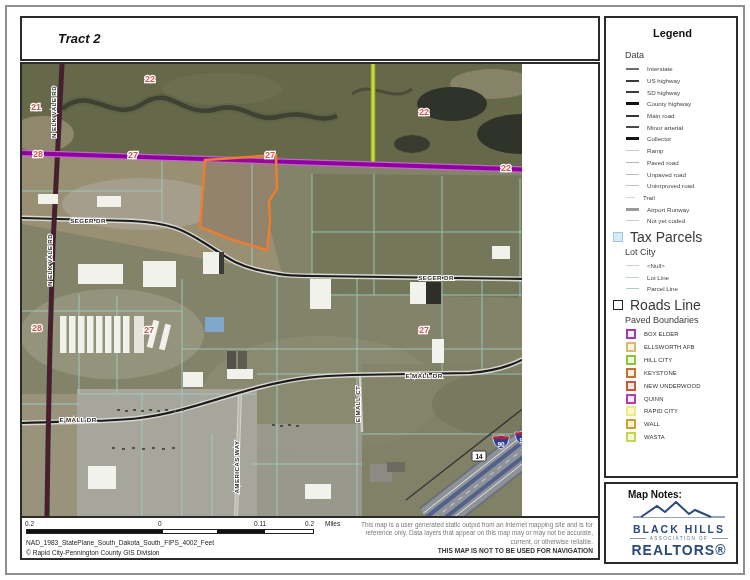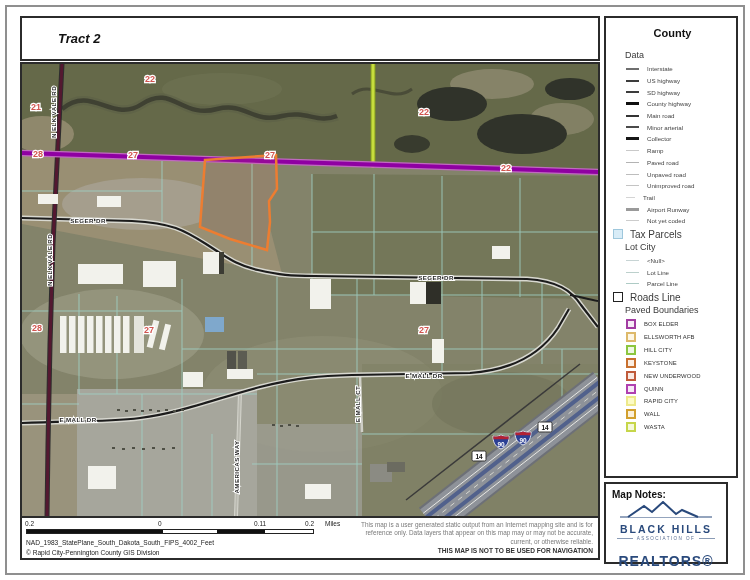--- a/index.html
+++ b/index.html
@@ -9,21 +9,21 @@
   
   .header-box { position:absolute; left:20px; top:16px; width:580px; height:45px; border:2px solid #2b2b2b; background:#fff; display:flex; align-items:center; }
   .logo { margin-left:20px; font-style:italic; font-weight:bold; font-size:27px; line-height:1; white-space:nowrap; }
   .logo-eq { color:#c23b2e; font-size:22px; vertical-align:2px; }
   .logo-rapid { color:#c23b2e; border-bottom:2px solid #c23b2e; }
   .logo-map { color:#3535a8; border-bottom:2px solid #3535a8; }
   .tract-title { margin-left:36px; font-size:13px; font-weight:bold; color:#111;font-style:italic; }
 
   
   .map-outer { position:absolute; left:20px; top:62px; width:580px; height:498px; border:2px solid #2b2b2b; background:#fff; }
-  .map-view { position:absolute; left:0; top:0; width:576px; height:452px; overflow:hidden; background:#83836a; }
+  .map-view { position:absolute; left:0; top:0; width:500px; height:452px; overflow:hidden; background:#83836a; }
   svg text { user-select:none; }
   .sec-label { font: bold 9px "Liberation Sans", sans-serif; fill:#d1544f; stroke:#ffffff; stroke-width:2.6px; paint-order:stroke; }
   .street-label { font: bold 6.2px "Liberation Sans", sans-serif; fill:#2a2a2a; stroke:#ffffff; stroke-width:2px; paint-order:stroke; letter-spacing:.4px; }
   .shield-num { font: bold 6.5px "Liberation Sans", sans-serif; fill:#ffffff; }
   .badge-num { font: bold 6.5px "Liberation Sans", sans-serif; fill:#111111; }
 
   .scale-box { position:absolute; left:470px; top:414px; width:106px; height:24px; background:#fff; border:2px solid #5a5a5a; display:flex; align-items:center; }
   .scale-text { font-size:10px; color:#111; margin-left:16px; flex:1; }
   .north { margin-right:5px; width:18px; height:18px; }
 
@@ -58,34 +58,34 @@
   .sw-unimproved{ border-top:1px solid #c4c4c4; }
   .sw-trail     { border-top:1px solid #d4d4d4; width:9px; }
   .sw-runway    { border-top:3px solid #9a9a9a; }
   .sw-notcoded  { border-top:1px solid #cccccc; }
   .sw-null      { border-top:1px solid #c7d4d4; }
   .sw-lotline   { border-top:1px solid #bcd0cc; }
   .sw-parcelline{ border-top:1px solid #aecbc5; }
   .cat-row { display:flex; align-items:center; margin:2px 0; }
   .cat-square { width:10px; height:10px; border:1px solid #9ec7dc; margin-right:7px; flex:none; }
   .county-square { width:10px; height:10px; border:1.5px solid #222; background:#fff; margin-right:7px; flex:none; }
-  .cat-row .hdr { font-size:10px; color:#3a3a3a; }
+  .cat-row .hdr { font-size:14px; color:#3a3a3a; }
   .city-row { display:flex; align-items:center; height:12.9px; padding-left:13px; }
   .city-square { width:10px; height:10px; border:2.5px solid #888; margin-right:8px; flex:none; }
   .city-row span.lbl { font-size:5.9px; color:#333; letter-spacing:.1px; }
 
   
-  .notes-box { position:absolute; left:604px; top:482px; width:124px; height:82px; border:2px solid #2b2b2b; background:#fff; padding:5px 6px 0 6px; }
+  .notes-box { position:absolute; left:604px; top:482px; width:134px; height:82px; border:2px solid #2b2b2b; background:#fff; padding:5px 6px 0 22px; }
   .notes-title { font-size:10px; font-weight:bold; color:#111; }
   .bhr { margin-top:1px; text-align:center; color:#2a4a7c; }
   .bhr-name { font-size:10.5px; font-weight:bold; letter-spacing:2px; margin-top:-2px; }
   .bhr-sub { display:flex; align-items:center; justify-content:center; gap:4px; margin-top:1px; }
   .bhr-sub .rule { width:16px; height:1px; background:#8a9bb5; }
   .bhr-sub .txt { font-size:4.6px; letter-spacing:1.4px; color:#5a6f94; }
-  .bhr-brand { font-size:14px; font-weight:bold; letter-spacing:1px; margin-top:12px; }
+  .bhr-brand { font-size:14px; font-weight:bold; letter-spacing:1px; margin-top:1px; }
 </style>
 </head>
 <body>
 
 <div class="frame"></div>
 
 <div class="header-box">
   <div class="tract-title">Tract 2</div>
 </div>
 
@@ -308,21 +308,21 @@
     <div class="disclaimer">
       <span>This map is a user generated static output from an Internet mapping site and is for</span><br>
       <span>reference only. Data layers that appear on this map may or may not be accurate,</span><br>
       <span>current, or otherwise reliable.</span>
       <span class="disclaimer-bold">THIS MAP IS NOT TO BE USED FOR NAVIGATION</span>
     </div>
   </div>
 </div>
 
 <div class="legend-box">
-  <div class="legend-title">County</div>
+  <div class="legend-title">Legend</div>
   <div class="lg-header">Data</div>
 
   <div class="road-row">
       <span class="sw sw-interstate"></span>
       <span class="lbl">Interstate</span>
     </div>
   <div class="road-row">
       <span class="sw sw-us"></span>
       <span class="lbl">US highway</span>
     </div>

